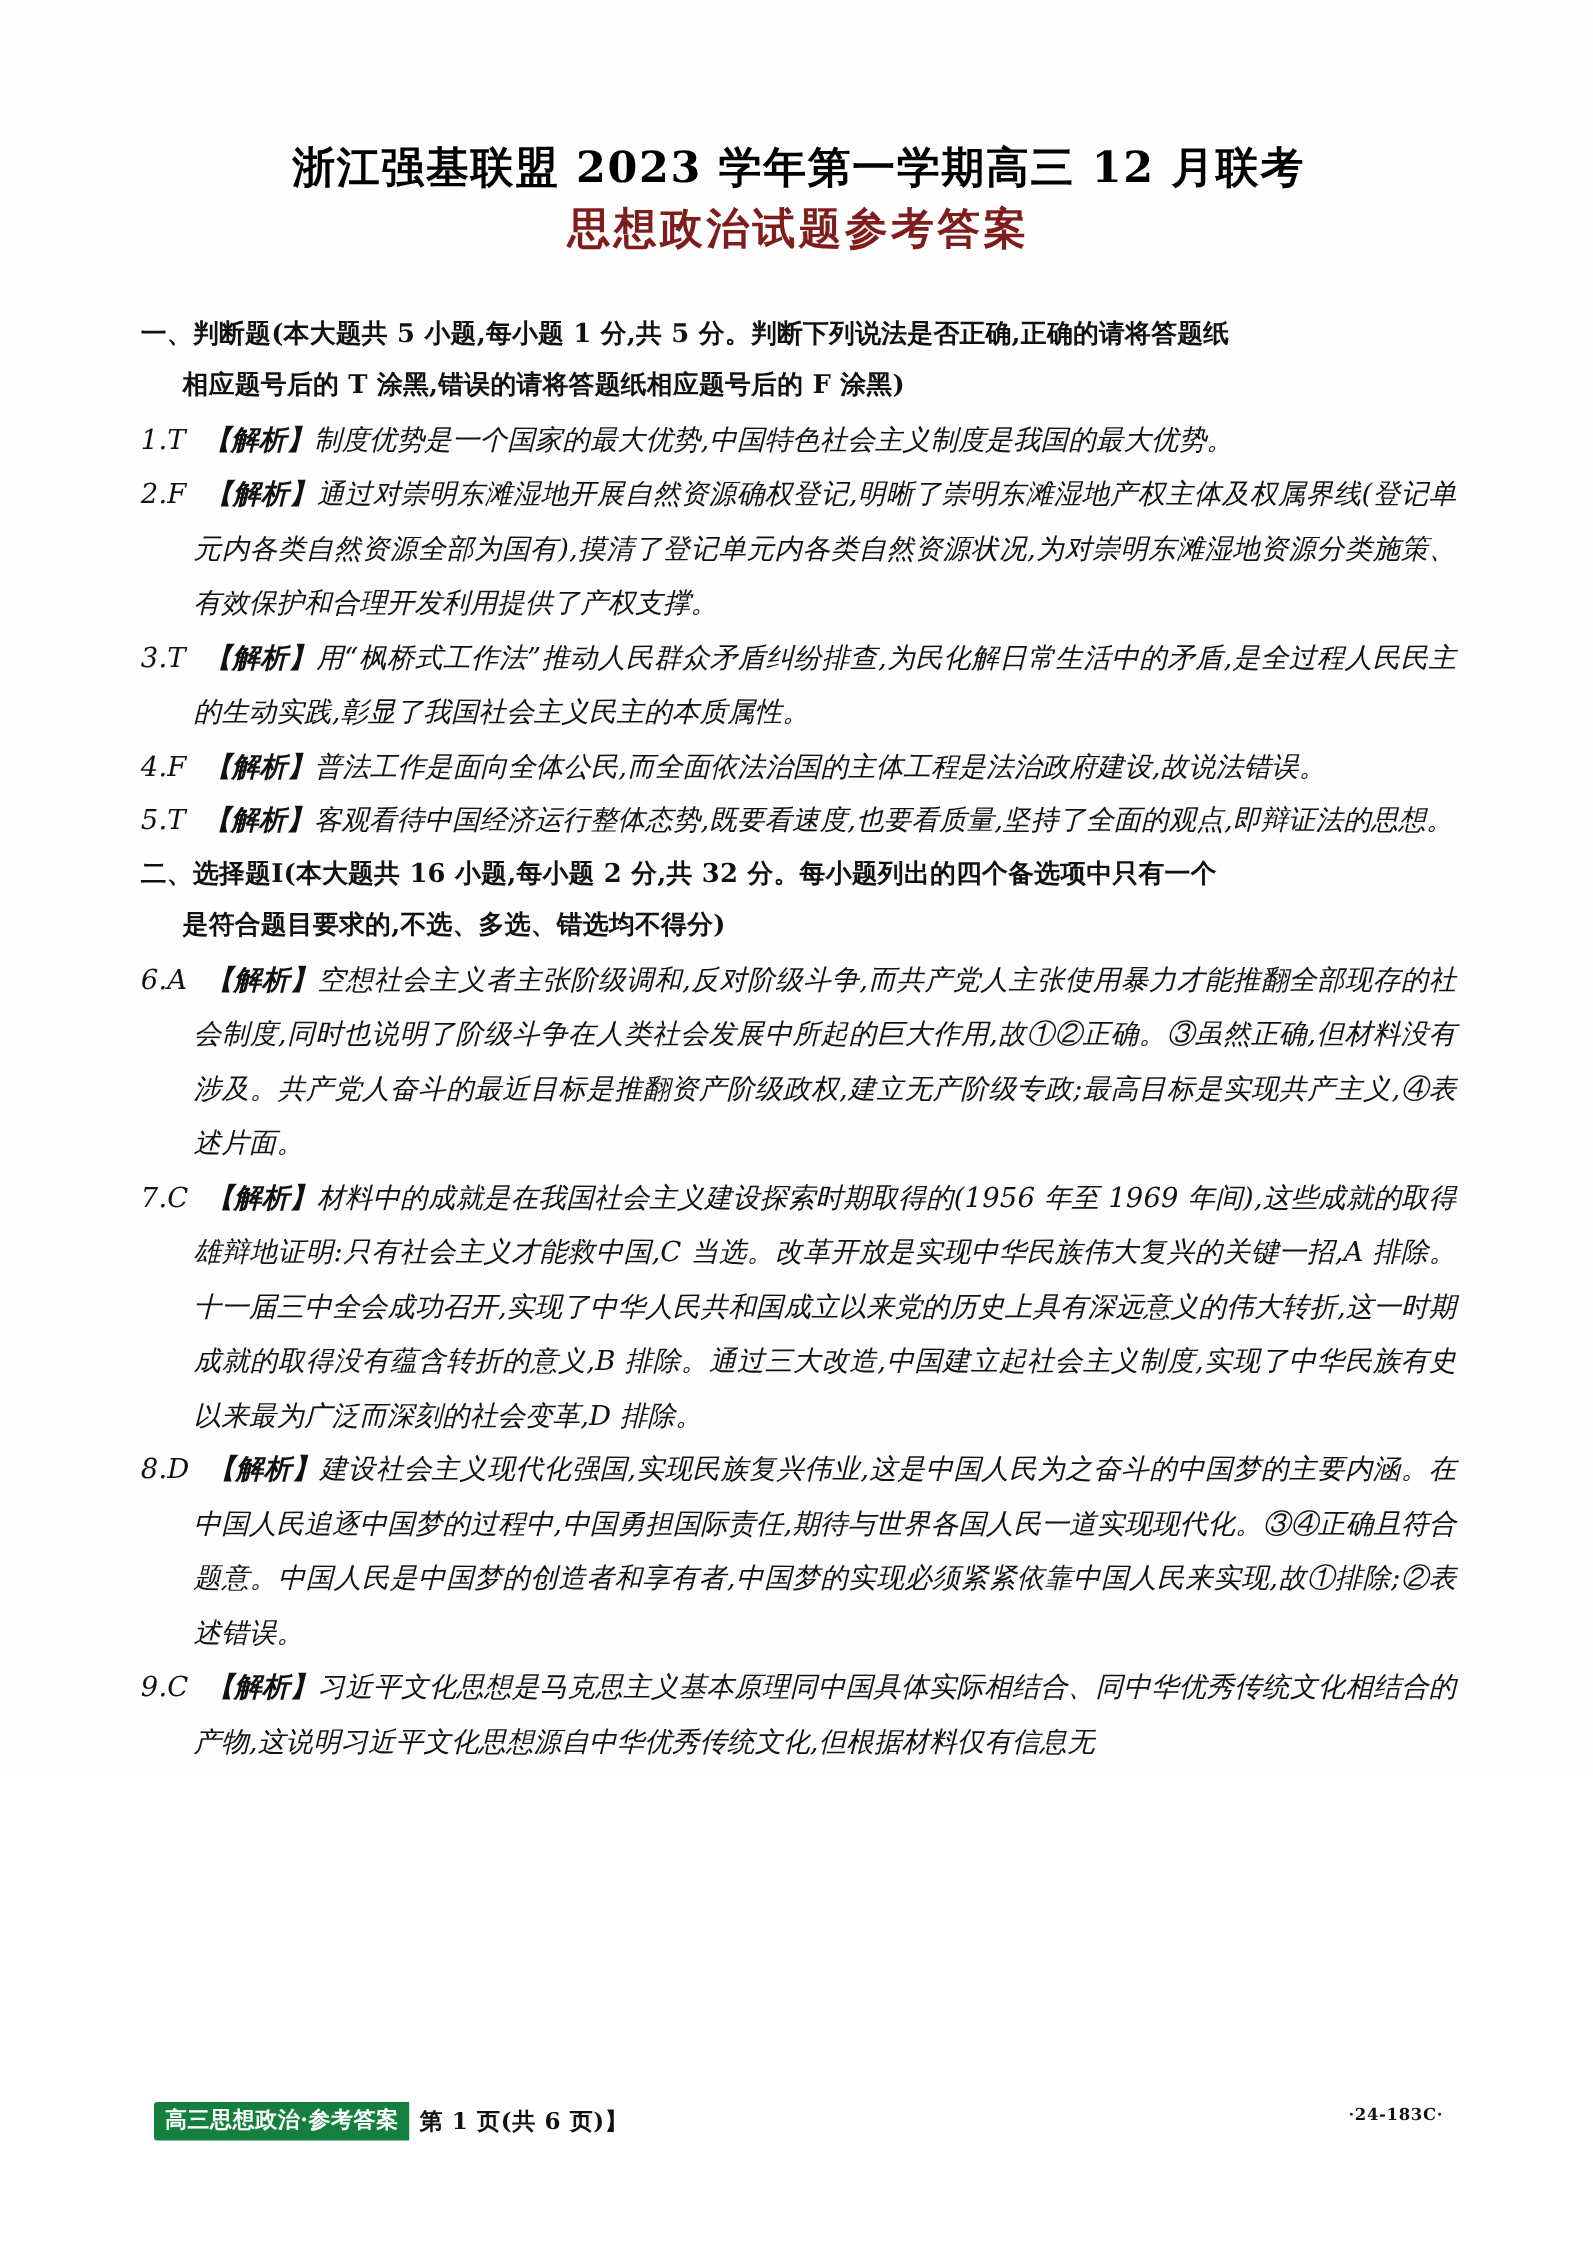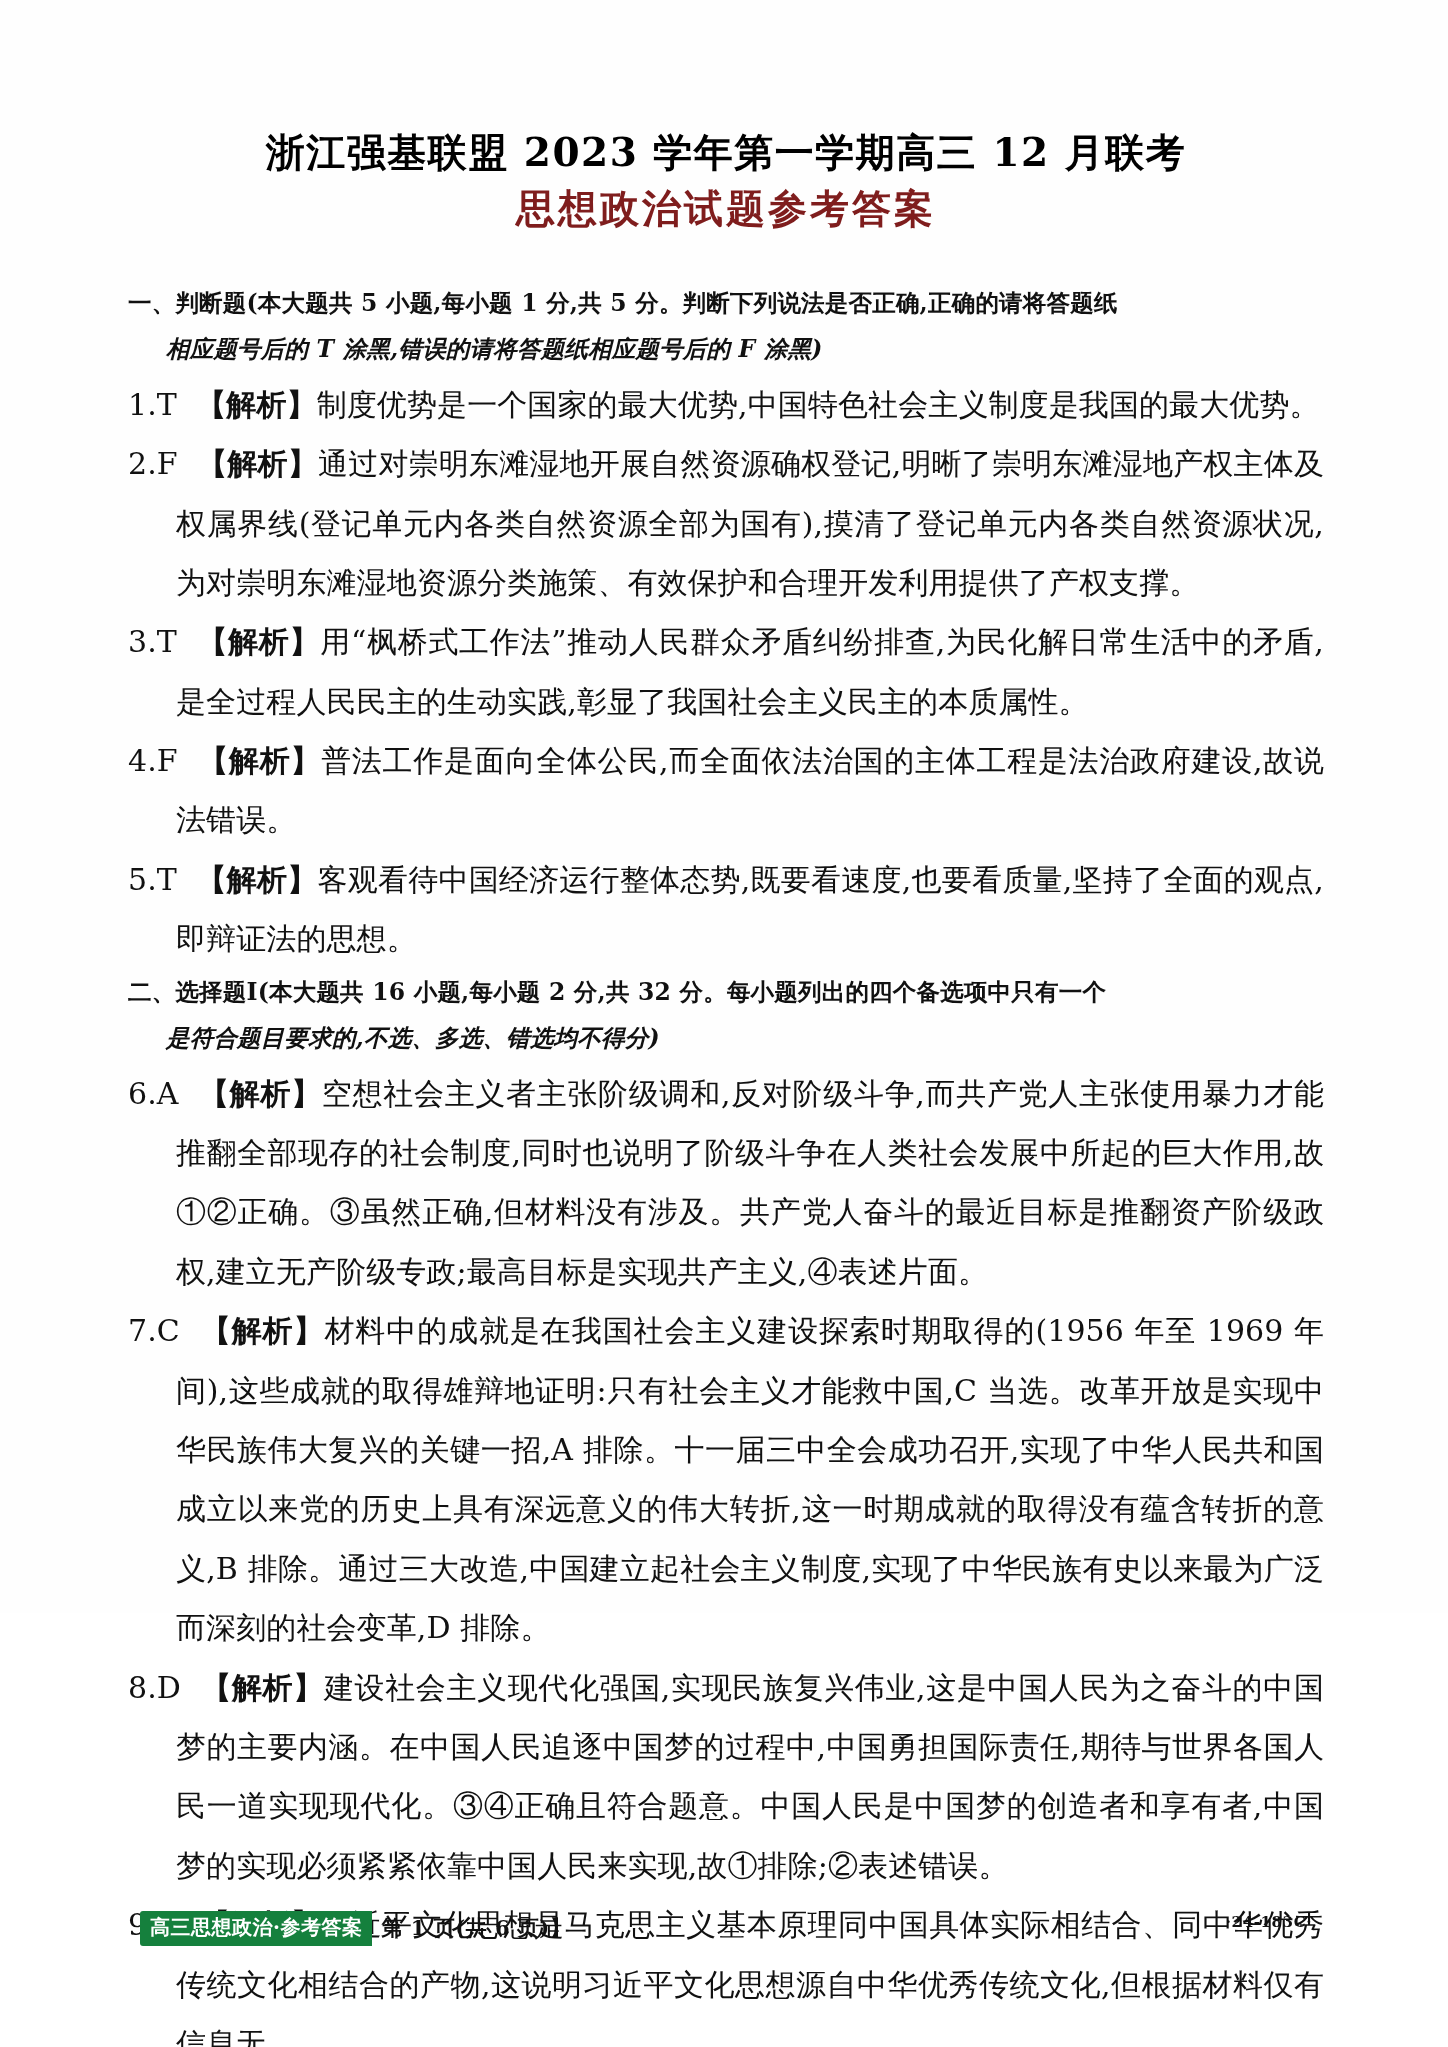--- a/index.html
+++ b/index.html
@@ -67,31 +67,31 @@
     letter-spacing: 0.2px;
     text-align: justify;
     text-justify: inter-ideograph;
     margin: 0 0 2px 0;
     padding-left: 0;
     text-indent: 0;
   }
   .section-head .cont {
     display: block;
     padding-left: 38px;
-    font-style: italic;
   }
   .answer {
-    font-size: 30px;
+    font-size: 25px;
     line-height: 1.98;
     letter-spacing: 0.1px;
     text-align: justify;
     text-justify: inter-ideograph;
     margin: 0;
     padding-left: 48px;
     text-indent: -48px;
+    font-style: italic;
   }
   .answer .num {
     font-family: "DejaVu Serif", "Liberation Serif", serif;
   }
   .answer .jx {
     font-weight: 700;
   }
 
   
   .footer {

